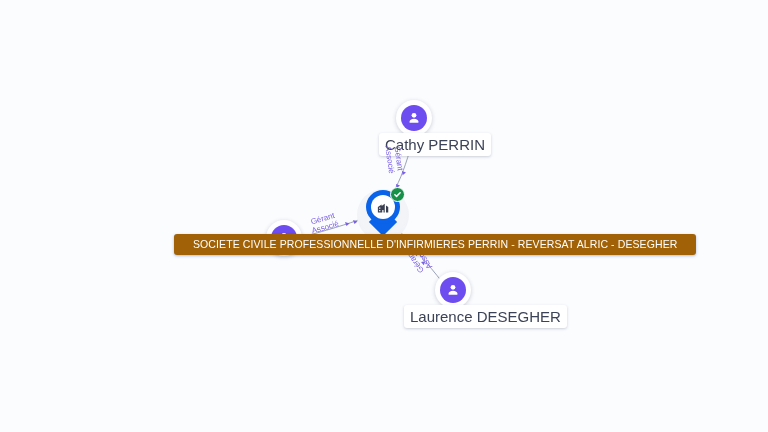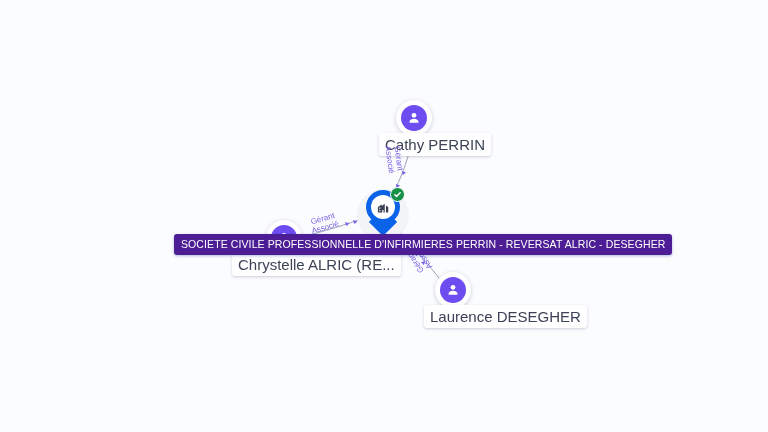--- a/index.html
+++ b/index.html
@@ -95,26 +95,26 @@
     border-radius: 3px;
     box-shadow: 0 1px 3px rgba(30,40,80,0.22);
     color: #3c4257;
     font-size: 15px;
     line-height: 1;
     padding: 4px 6px;
     white-space: nowrap;
   }
   .company-banner {
     position: absolute;
-    background: #4c1d95;
+    background: #a16207;
     border-radius: 3px;
     color: #ffffff;
     font-size: 10.5px;
     line-height: 1;
-    padding: 5px 7px;
+    padding: 5px 19px;
     white-space: nowrap;
     letter-spacing: 0.1px;
     z-index: 6;
     box-shadow: 0 1px 3px rgba(20,60,150,0.35);
   }
 
   
   .edge-label {
     position: absolute;
     color: #7b61e8;
@@ -176,31 +176,30 @@
   <div class="node-label" style="left:379px; top:133px;">Cathy PERRIN</div>
 
   <div class="person-node" style="left:266px; top:220px;">
     <div class="person-avatar">
       <svg width="16" height="16" viewBox="0 0 24 24" fill="#ffffff">
         <circle cx="12" cy="8" r="3.6"></circle>
         <path d="M12 13c-3.9 0-6.6 2.1-6.6 4.3V19h13.2v-1.7C18.6 15.1 15.9 13 12 13z"></path>
       </svg>
     </div>
   </div>
-  <div class="node-label" style="left:232px; top:253px;">Chrystelle ALRIC (RE...</div>
 
   <div class="person-node" style="left:435px; top:272px;">
     <div class="person-avatar">
       <svg width="16" height="16" viewBox="0 0 24 24" fill="#ffffff">
         <circle cx="12" cy="8" r="3.6"></circle>
         <path d="M12 13c-3.9 0-6.6 2.1-6.6 4.3V19h13.2v-1.7C18.6 15.1 15.9 13 12 13z"></path>
       </svg>
     </div>
   </div>
-  <div class="node-label" style="left:424px; top:305px;text-align:center;">Laurence DESEGHER</div>
+  <div class="node-label" style="left:404px; top:305px;text-align:center;">Laurence DESEGHER</div>
 
   <div class="company-node" style="left:357px; top:189px;">
     <div class="pin">
       <div class="pin-tip"></div>
       <div class="pin-body"></div>
       <div class="pin-hole">
         <svg width="15" height="15" viewBox="0 0 24 24" fill="#3b4152">
           <path d="M3 20V11.2l6-4.2v2.6l5-3.5V20h-2v-4h-2v4H3zm2-2h2v-2H5v2zm0-4h2v-2H5v2zm11 6V8.6l3.6 2.5V20H16z"></path>
           <rect x="16.5" y="12" width="2" height="2"></rect>
           <rect x="16.5" y="15.5" width="2" height="2"></rect>

